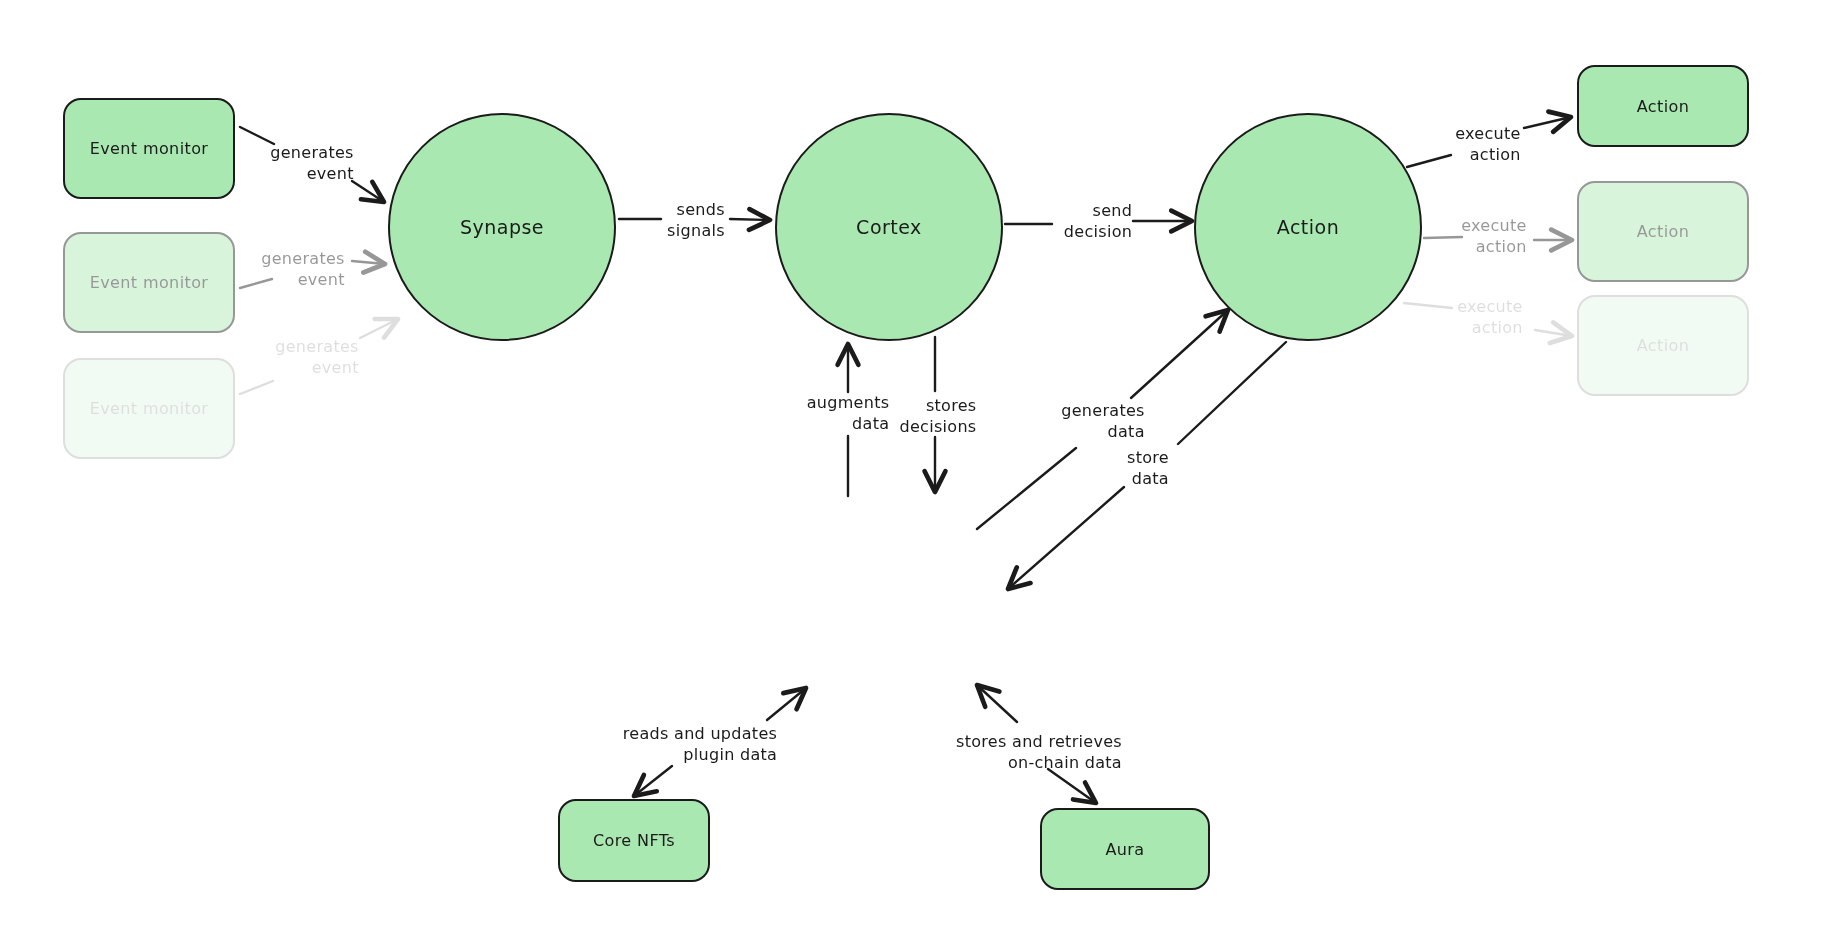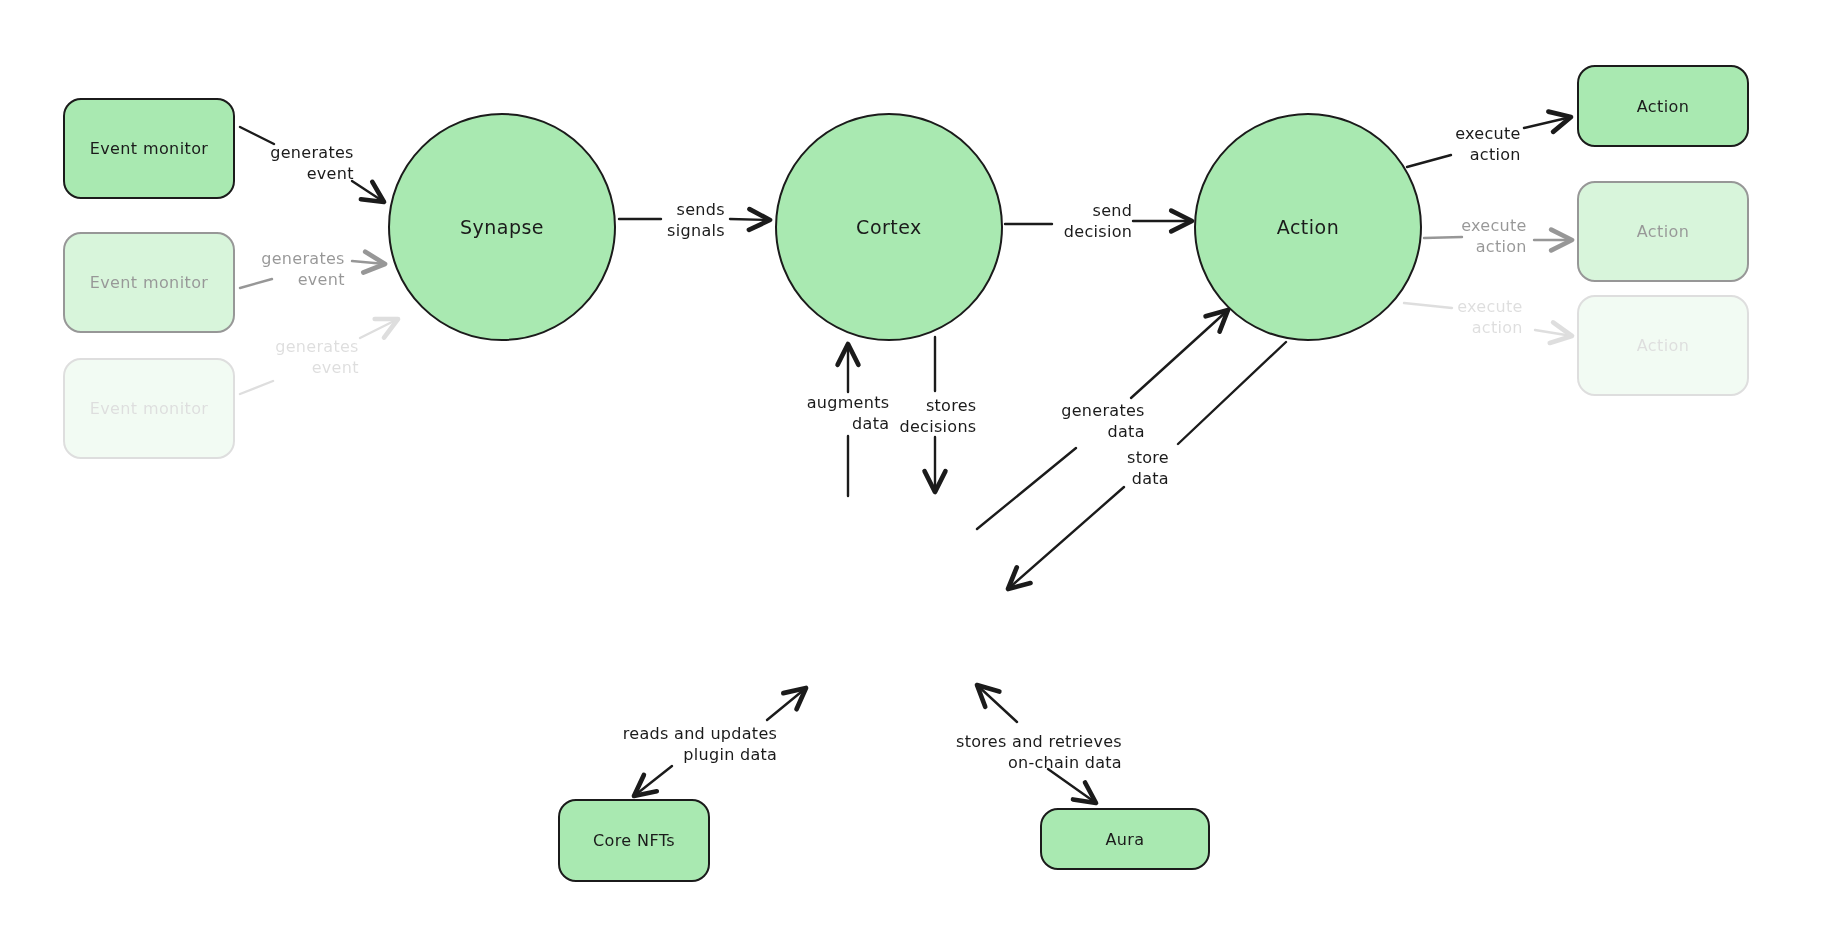--- a/index.html
+++ b/index.html
@@ -123,21 +123,21 @@
   <div class="node-box fade-mid" style="left:1577px;top:181px;">
     <span>Action</span>
   </div>
   <div class="node-box fade-low" style="left:1577px;top:295px;">
     <span>Action</span>
   </div>
 
   <div class="node-box" style="left:558px;top:799px;width:152px;height:83px;">
     <span>Core NFTs</span>
   </div>
-  <div class="node-box" style="left:1040px;top:808px;width:170px;height:62px;">
+  <div class="node-box" style="left:1040px;top:808px;width:170px;height:82px;">
     <span>Aura</span>
   </div>
 
   <div class="node-circle" style="left:388px;top:113px;">
     <span>Synapse</span>
   </div>
   <div class="node-circle" style="left:775px;top:113px;text-align:right;">
     <span>Cortex</span>
   </div>
   <div class="node-circle" style="left:1194px;top:113px;">

